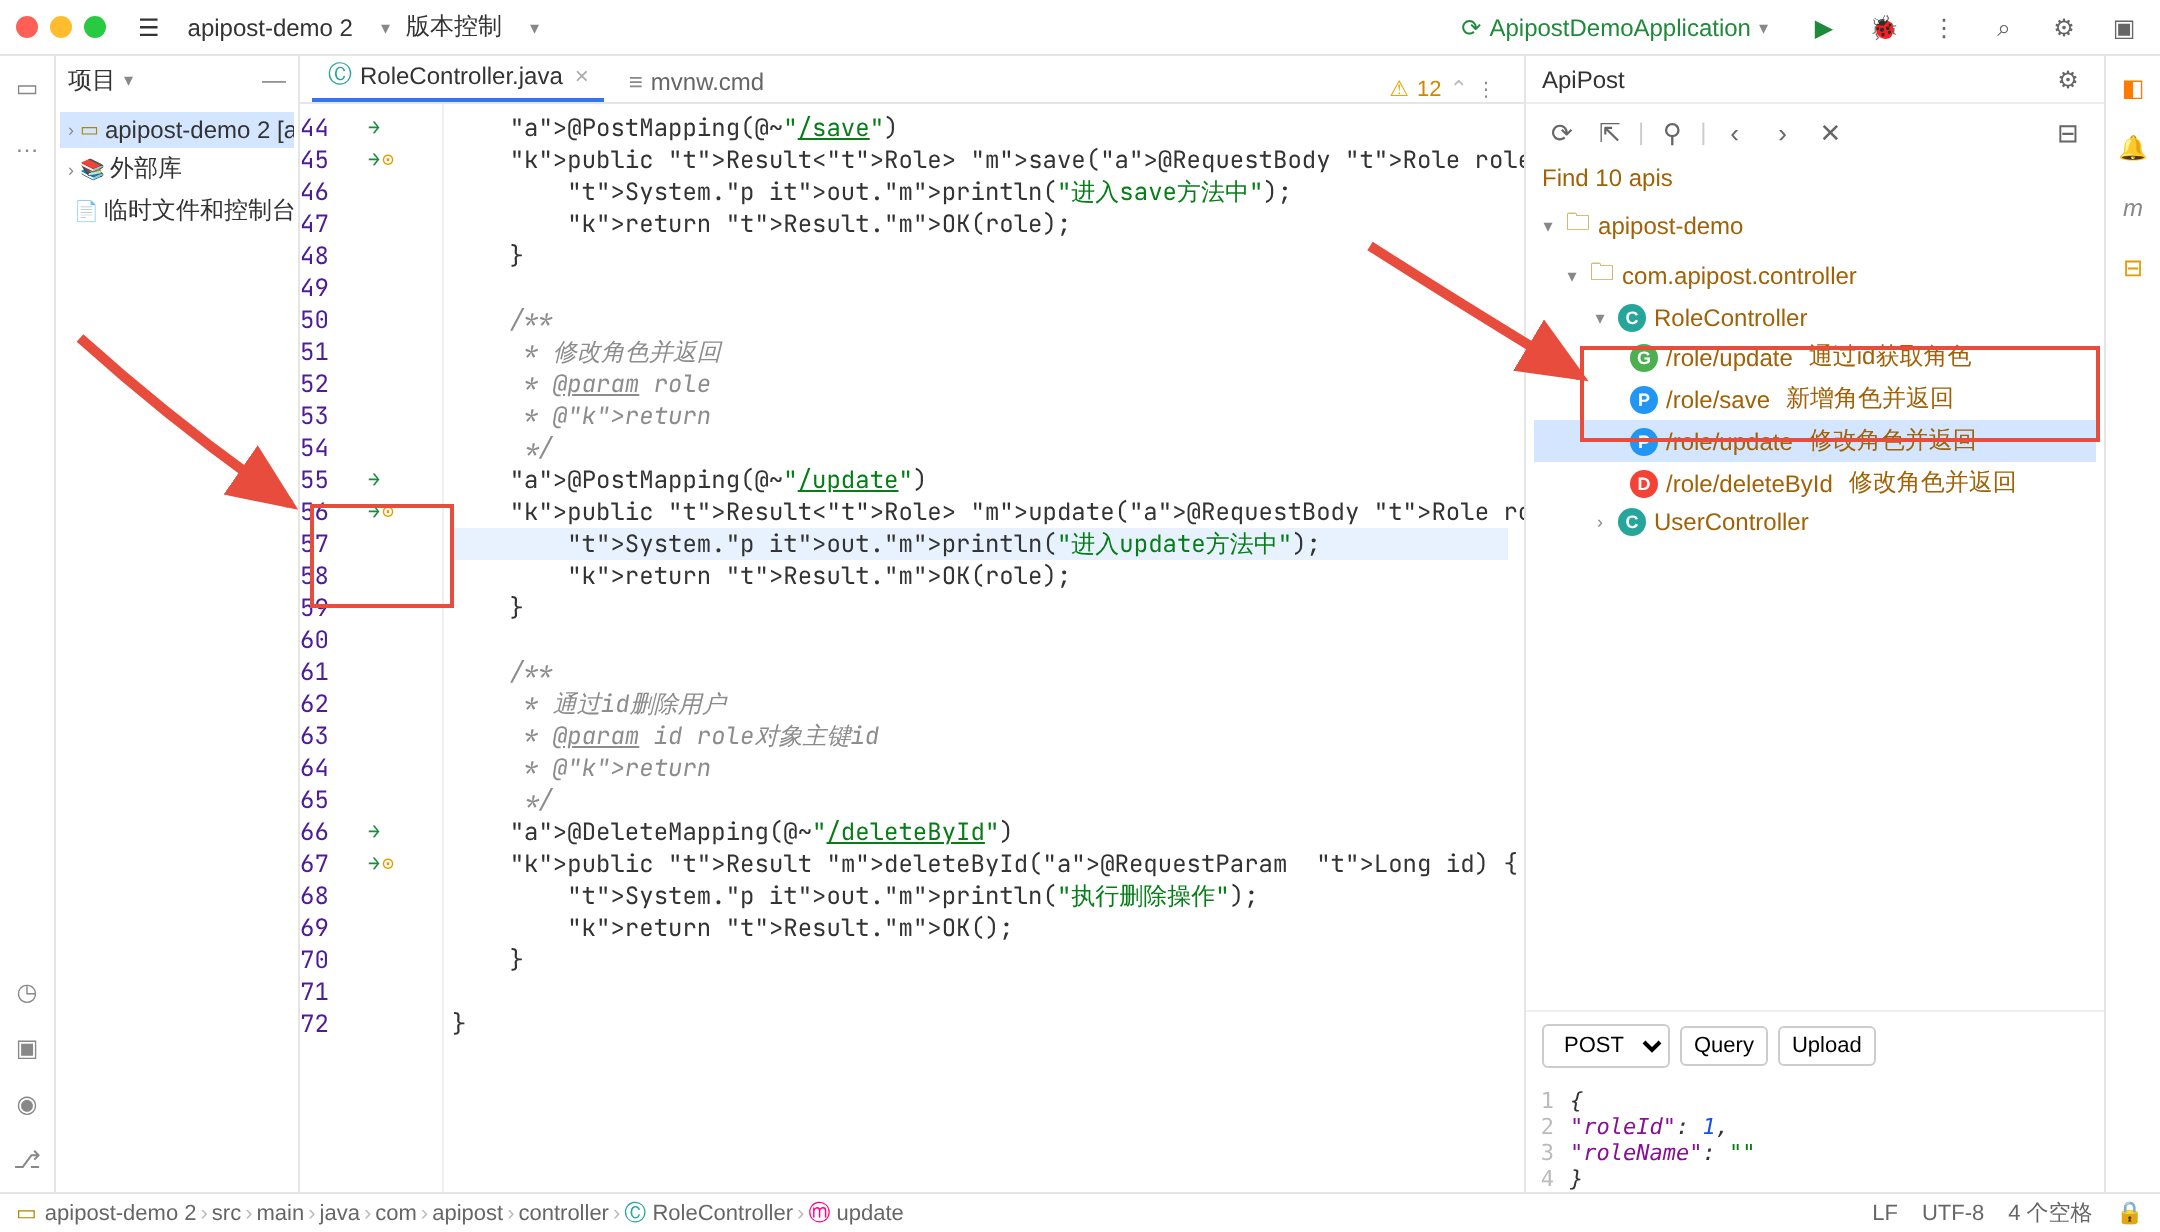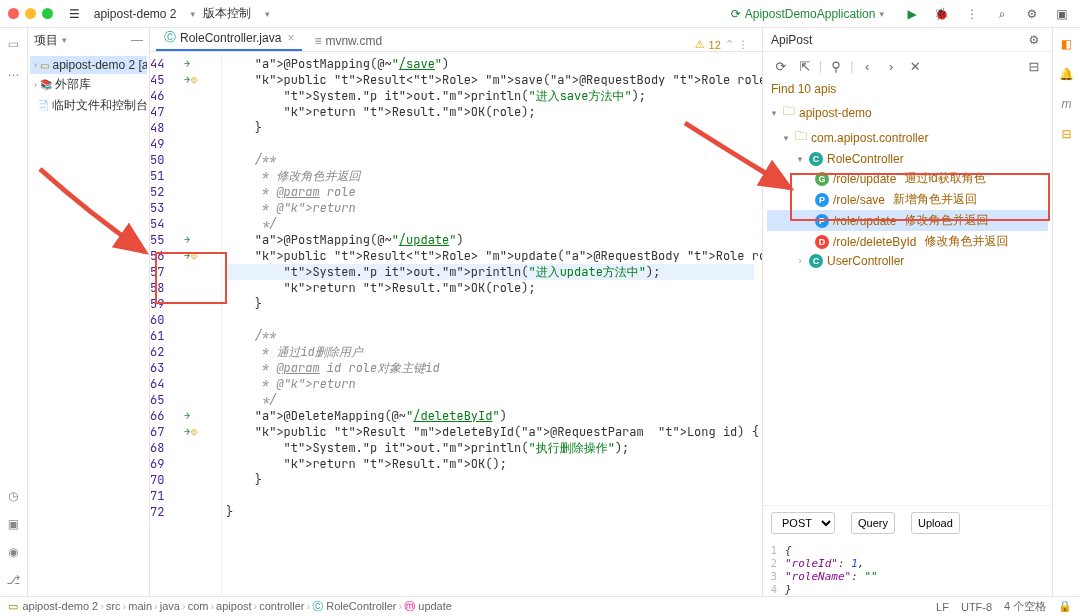--- a/index.html
+++ b/index.html
@@ -55,21 +55,21 @@
 .ap-toolbar .icon-btn{font-size:13px}
 .ap-found{padding:2px 8px 4px;color:#a16207;font-size:12px}
 .ap-tree{flex:1;padding:0 4px;font-size:12px;overflow:hidden}
 .ap-row{display:flex;align-items:center;gap:4px;padding:2px 2px;white-space:nowrap}
 .ap-row .tw{width:10px;text-align:center;color:#888;font-size:9px}
 .ap-row .badge{width:14px;height:14px;border-radius:50%;color:#fff;font-size:9px;display:flex;align-items:center;justify-content:center;font-weight:bold}
 .bG{background:#4caf50}.bP{background:#2196f3}.bD{background:#f44336}.bC{background:#26a69a}
 .ap-row.sel{background:#d4e6ff}
 .ap-row .label{color:#a16207}.ap-row .desc{color:#a16207;margin-left:4px}
 .ap-bottom{display:flex;flex-direction:column;border-top:1px solid #eee}
-.ap-req{display:flex;gap:16px;padding:6px 8px;}
+.ap-req{display:flex;gap:5px;padding:6px 8px;align-items:center}
 .ap-req select,.ap-req input,.ap-req button{font-size:11px;padding:3px 6px;border:1px solid #ccc;border-radius:3px;background:#fff}
 .ap-req input{flex:1}
 .ap-sub{display:flex;gap:12px;padding:0 10px;border-bottom:1px solid #eee}
 .ap-sub span{padding:4px 0;color:#888;cursor:pointer}
 .ap-sub .on{color:#333;border-bottom:2px solid #3574f0}
 .ap-body{flex:1;display:flex;font-family:Menlo,monospace;font-size:11px}
 .ap-body .g{width:18px;text-align:right;color:#bbb;padding:4px 4px 0 0}
 .ap-body .c{padding:4px 0 0 4px;color:#333}
 .jk{color:#871094}.jn{color:#1750eb}.js{color:#067d17}
 .statusbar{height:20px;border-top:1px solid #e5e5e5;display:flex;align-items:center;font-size:11px;color:#666;padding:0 8px;gap:4px}

